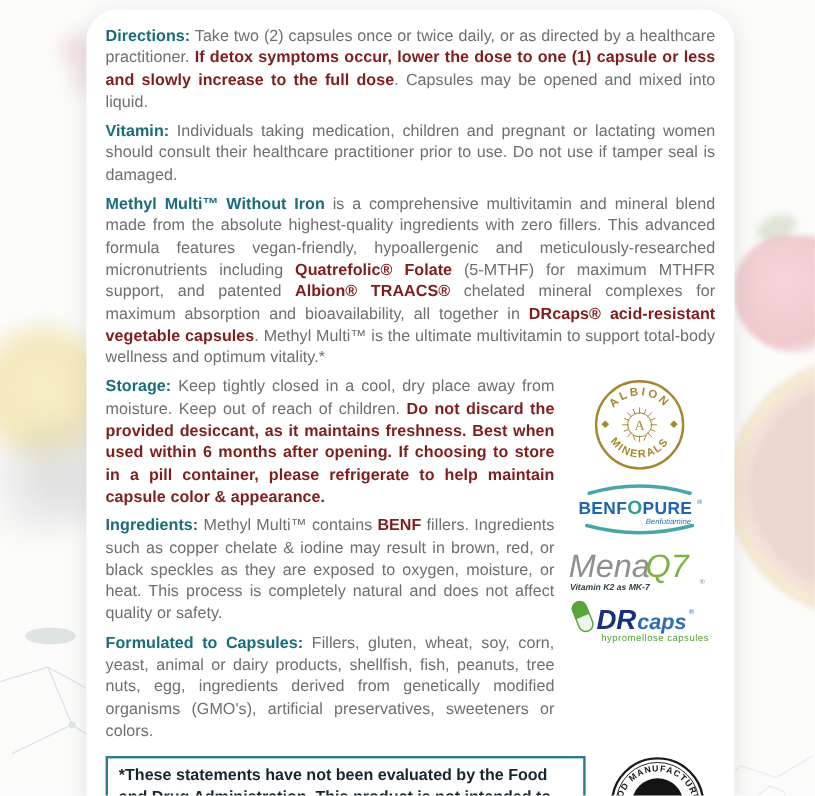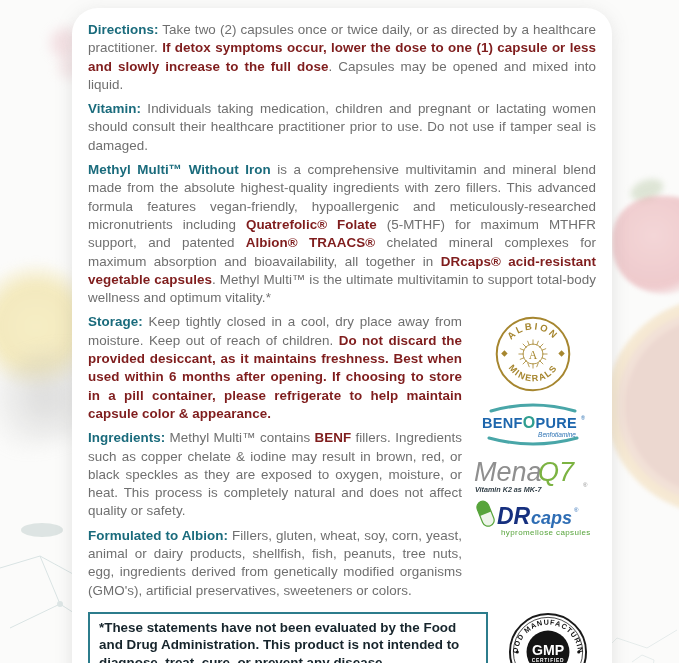--- a/index.html
+++ b/index.html
@@ -87,21 +87,21 @@
   <p class="para"><span class="h">Vitamin:</span><span class="t"> Individuals taking medication, children and pregnant or lactating women should consult their healthcare practitioner prior to use. Do not use if tamper seal is damaged.</span></p>
 
   <p class="para"><span class="h">Methyl Multi™ Without Iron</span><span class="t"> is a comprehensive multivitamin and mineral blend made from the absolute highest-quality ingredients with zero fillers. This advanced formula features vegan-friendly, hypoallergenic and meticulously-researched micronutrients including </span><span class="b">Quatrefolic® Folate</span><span class="t"> (5-MTHF) for maximum MTHFR support, and patented </span><span class="b">Albion® TRAACS®</span><span class="t"> chelated mineral complexes for maximum absorption and bioavailability, all together in </span><span class="b">DRcaps® acid-resistant vegetable capsules</span><span class="t">. Methyl Multi™ is the ultimate multivitamin to support total-body wellness and optimum vitality.*</span></p>
 
   <div class="two-col">
     <div class="col-text">
       <p class="para"><span class="h">Storage:</span><span class="t"> Keep tightly closed in a cool, dry place away from moisture. Keep out of reach of children. </span><span class="b">Do not discard the provided desiccant, as it maintains freshness. Best when used within 6 months after opening. If choosing to store in a pill container, please refrigerate to help maintain capsule color &amp; appearance.</span></p>
 
       <p class="para"><span class="h">Ingredients:</span><span class="t"> Methyl Multi™ contains </span><span class="b">BENF</span><span class="t"> fillers. Ingredients such as copper chelate &amp; iodine may result in brown, red, or black speckles as they are exposed to oxygen, moisture, or heat. This process is completely natural and does not affect quality or safety.</span></p>
 
-      <p class="para"><span class="h">Formulated to Albion:</span><span class="t"> Fillers, gluten, wheat, soy, corn, yeast, animal or dairy products, shellfish, fish, peanuts, tree nuts, egg, ingredients derived from genetically modified organisms (GMO's), artificial preservatives, sweeteners or colors.</span></p>
+      <p class="para"><span class="h">Formulated to Capsules:</span><span class="t"> Fillers, gluten, wheat, soy, corn, yeast, animal or dairy products, shellfish, fish, peanuts, tree nuts, egg, ingredients derived from genetically modified organisms (GMO's), artificial preservatives, sweeteners or colors.</span></p>
     </div>
 
     <div class="col-logos">
 
       <div class="logo">
         <svg width="78" height="78" viewBox="0 0 86 86">
           <circle cx="43" cy="43" r="40" fill="#ffffff" stroke="#a6862f" stroke-width="2.2"></circle>
           <defs>
             <path id="alb-top" d="M 13,46 A 30,30 0 0 1 73,46"></path>
             <path id="alb-bot" d="M 11,41 A 32,32 0 0 0 75,41"></path>

